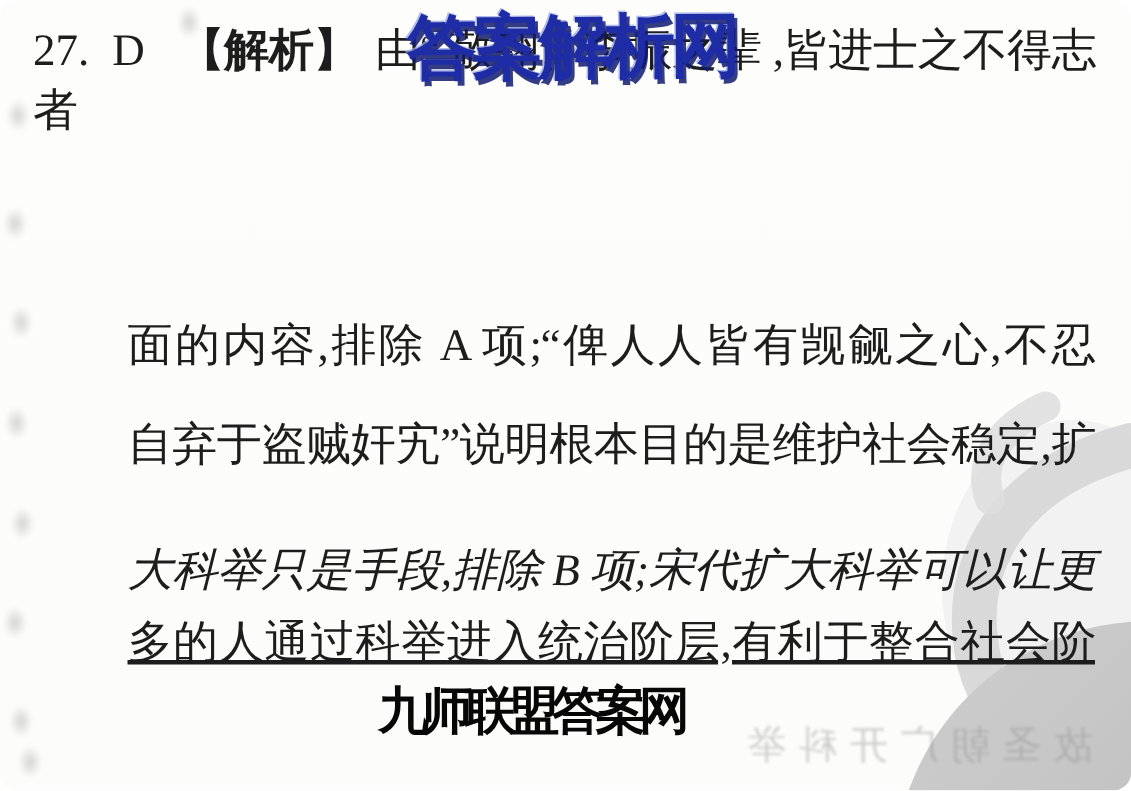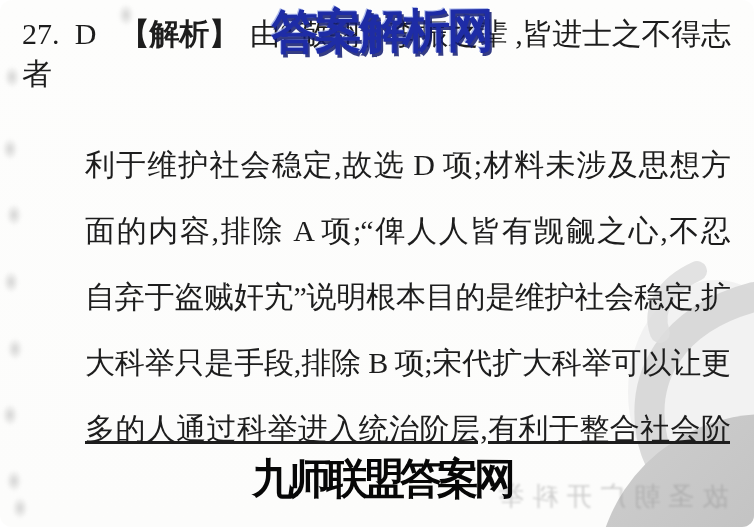--- a/index.html
+++ b/index.html
@@ -15,21 +15,21 @@
     position:absolute;left:85px;width:645px;
     font-size:30px;line-height:40px;color:#1d1d1d;letter-spacing:-1px;
     text-align:justify;text-align-last:justify;
     z-index:2;
   }
   .l1{left:22px;top:14px;width:708px;}
   .l2{top:79px;}
   .l3{top:145px;}
   .l4{top:211px;}
   .l5{top:277px;}
-  .l6{top:343px;}
+  .l6{top:361px;font-style:italic;}
   .l7{top:409px;text-decoration:underline;}
   .l8{top:472px;text-align:left;text-align-last:left;letter-spacing:0;}
   .qnum{letter-spacing:0;}
   .ans{margin:0 16px 0 8px;letter-spacing:0;}
   .analysis-label{
     font-family:"Liberation Sans","DejaVu Sans",sans-serif;
     font-weight:bold;margin-right:4px;
   }
   
   .wm-blue{
@@ -37,21 +37,21 @@
     font-family:"Liberation Serif","DejaVu Serif",serif;
     font-size:47px;font-weight:bold;letter-spacing:-3px;
     color:#1e2ca6;
     text-shadow:2px 3px 0 rgba(16,26,110,.85),-1px -1px 0 rgba(150,165,230,.75);
     transform:rotate(-.5deg);
     white-space:nowrap;
   }
   .wm-black{
     position:absolute;left:252px;top:451px;z-index:6;
     font-family:"Liberation Sans","DejaVu Sans",sans-serif;
-    font-size:42px;font-weight:900;letter-spacing:-5px;color:#070707;
+    font-size:34px;font-weight:900;letter-spacing:-5px;color:#070707;
     white-space:nowrap;
   }
   
   .bleed{
     position:absolute;left:498px;top:479px;width:230px;z-index:1;
     font-size:26px;letter-spacing:8px;color:#8f8f8f;opacity:.42;
     transform:scaleX(-1);filter:blur(1.2px);white-space:nowrap;
   }
   .smudge{
     position:absolute;width:16px;height:22px;border-radius:50%;
@@ -91,21 +91,20 @@
   <div class="smudge" style="left:118px;top:4px"></div>
 
   <div class="line l1">
     <span class="qnum">27.</span>
     <span class="ans">D</span>
     <span class="analysis-label">【解析】</span>
     <span>由“</span>
     <span>敬翔、李振之辈</span>
     <span>,皆进士之不得志者</span>
   </div>
-  <div class="line l3">利于维护社会稳定,故选 D 项;材料未涉及思想方</div>
   <div class="line l5">自弃于盗贼奸宄”说明根本目的是维护社会稳定,扩</div>
   <div class="line l4">面的内容,排除 A 项;“俾人人皆有觊觎之心,不忍</div>
   <div class="line l6">大科举只是手段,排除 B 项;宋代扩大科举可以让更</div>
   <div class="line l7">多的人通过科举进入统治阶层,有利于整合社会阶</div>
 
   <div class="wm-blue">答案解析网</div>
   <div class="wm-black">九师联盟答案网</div>
 
 </div>
 

